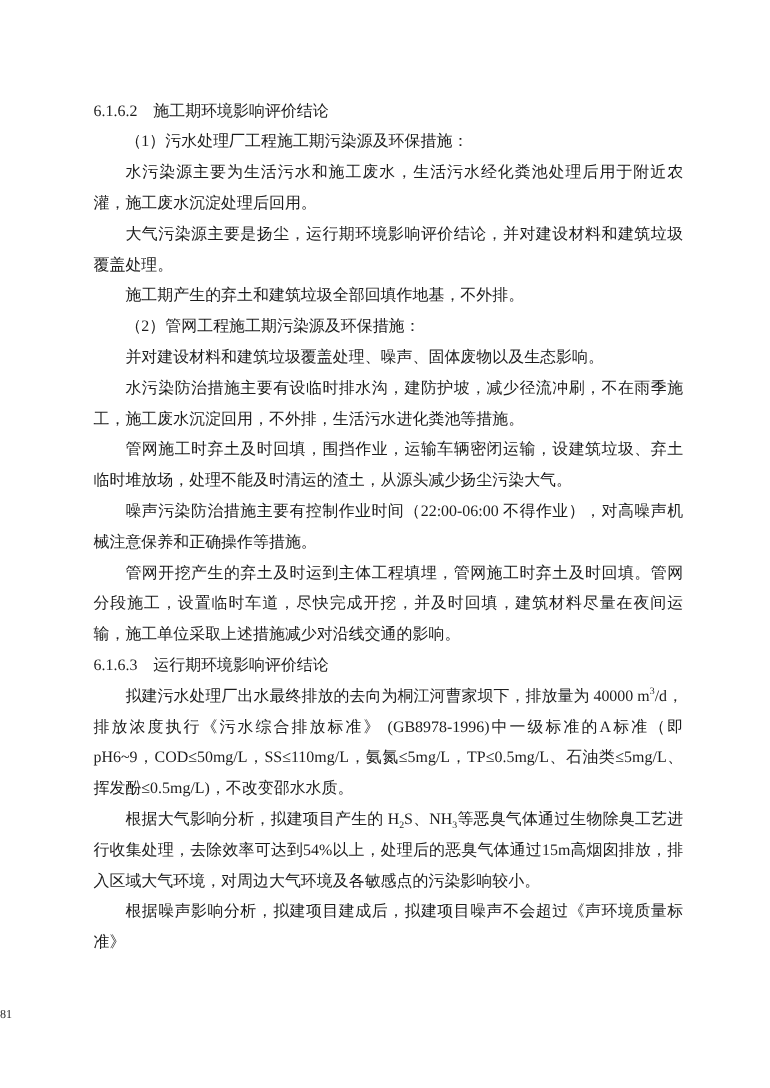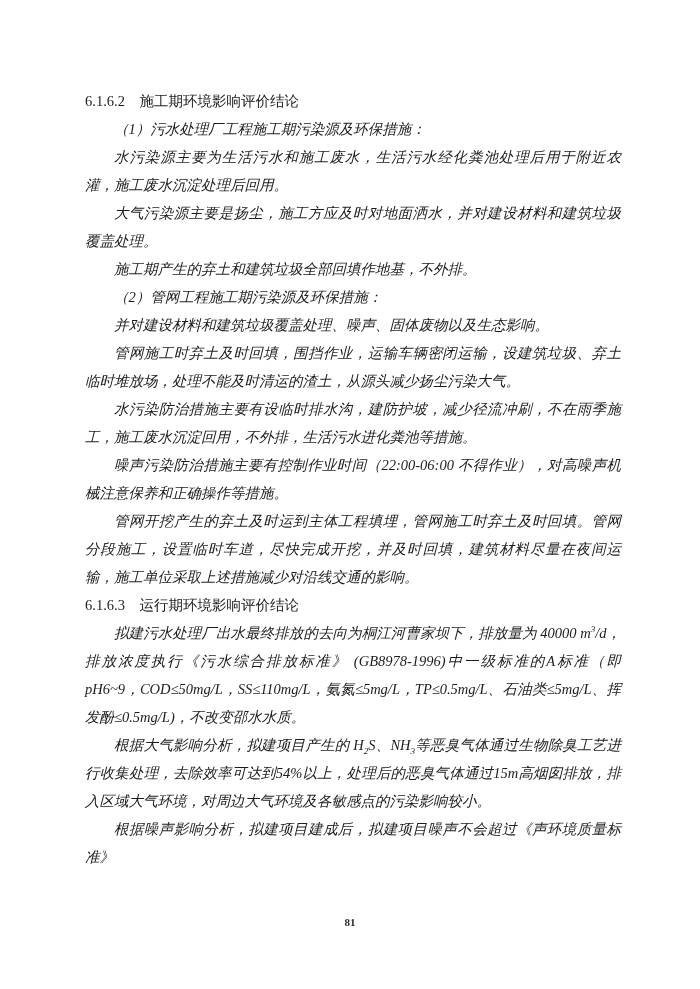--- a/index.html
+++ b/index.html
@@ -24,54 +24,52 @@
     font-size: 14.5px;
     line-height: 28px;
     text-align: justify;
   }
   .content p {
     margin: 0;
     padding: 0;
   }
   .body-para {
     text-indent: 2em;
-    font-style: italic;
   }
   .heading {
     text-indent: 0;
   }
   sup, sub {
     font-size: 9px;
     line-height: 0;
   }
   .footer {
     position: absolute;
     top: 916px;
     left: 0;
     width: 700px;
-    text-align: center;
+    text-align: left;
     font-size: 11px;
     color: #2a2a2a;
-    font-weight: bold;
   }
 </style>
 </head>
 <body>
 
 <div class="page">
   <main class="content" id="paragraphs">
       <p class="heading">6.1.6.2　施工期环境影响评价结论</p>
       <p class="body-para">（1）污水处理厂工程施工期污染源及环保措施：</p>
       <p class="body-para">水污染源主要为生活污水和施工废水，生活污水经化粪池处理后用于附近农灌，施工废水沉淀处理后回用。</p>
-      <p class="body-para">大气污染源主要是扬尘，施工方应及时对地面洒水，并对建设材料和建筑垃圾覆盖处理。</p>
+      <p class="body-para">大气污染源主要是扬尘，运行期环境影响评价结论，并对建设材料和建筑垃圾覆盖处理。</p>
       <p class="body-para">施工期产生的弃土和建筑垃圾全部回填作地基，不外排。</p>
       <p class="body-para">（2）管网工程施工期污染源及环保措施：</p>
       <p class="body-para">并对建设材料和建筑垃圾覆盖处理、噪声、固体废物以及生态影响。</p>
+      <p class="body-para">水污染防治措施主要有设临时排水沟，建防护坡，减少径流冲刷，不在雨季施工，施工废水沉淀回用，不外排，生活污水进化粪池等措施。</p>
       <p class="body-para">管网施工时弃土及时回填，围挡作业，运输车辆密闭运输，设建筑垃圾、弃土临时堆放场，处理不能及时清运的渣土，从源头减少扬尘污染大气。</p>
-      <p class="body-para">水污染防治措施主要有设临时排水沟，建防护坡，减少径流冲刷，不在雨季施工，施工废水沉淀回用，不外排，生活污水进化粪池等措施。</p>
       <p class="body-para">噪声污染防治措施主要有控制作业时间（22:00-06:00 不得作业），对高噪声机械注意保养和正确操作等措施。</p>
       <p class="body-para">管网开挖产生的弃土及时运到主体工程填埋，管网施工时弃土及时回填。管网分段施工，设置临时车道，尽快完成开挖，并及时回填，建筑材料尽量在夜间运输，施工单位采取上述措施减少对沿线交通的影响。</p>
       <p class="heading">6.1.6.3　运行期环境影响评价结论</p>
       <p class="body-para">拟建污水处理厂出水最终排放的去向为桐江河曹家坝下，排放量为 40000 m<sup>3</sup>/d，排放浓度执行《污水综合排放标准》 (GB8978-1996)中一级标准的A标准（即 pH6~9，COD≤50mg/L，SS≤110mg/L，氨氮≤5mg/L，TP≤0.5mg/L、石油类≤5mg/L、挥发酚≤0.5mg/L)，不改变邵水水质。</p>
       <p class="body-para">根据大气影响分析，拟建项目产生的 H<sub>2</sub>S、NH<sub>3</sub>等恶臭气体通过生物除臭工艺进行收集处理，去除效率可达到54%以上，处理后的恶臭气体通过15m高烟囱排放，排入区域大气环境，对周边大气环境及各敏感点的污染影响较小。</p>
       <p class="body-para">根据噪声影响分析，拟建项目建成后，拟建项目噪声不会超过《声环境质量标准》</p>
     </main>
   <footer class="footer">
     <span>81</span>
   </footer>

